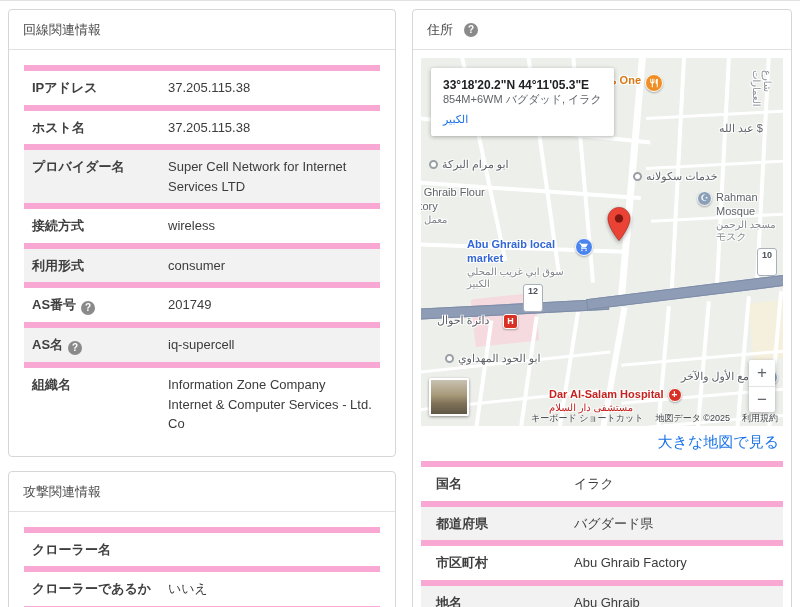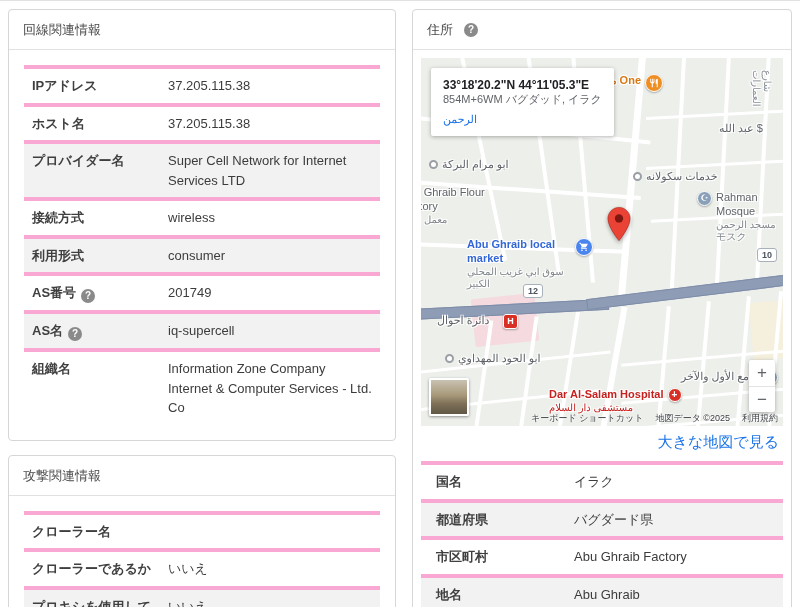--- a/index.html
+++ b/index.html
@@ -19,21 +19,21 @@
   .col-right{flex:1;min-width:0;}
   .panel{background:#fff;border:1px solid #d6d6d6;border-radius:4px;overflow:hidden;}
   .panel-header{
     padding:10px 14px;border-bottom:1px solid #e1e1e1;
     font-size:13px;color:#4a4a4a;display:flex;align-items:center;gap:6px;line-height:19px;
   }
   .panel-body{padding:15px;}
   .panel-address .panel-body{padding:8px;}
 
   table.info{width:100%;border-collapse:collapse;font-size:13px;}
-  .info td{padding:7px 8px;border-top:4px solid #f9a8d4;vertical-align:top;line-height:1.5;color:#3c3c3c;}
+  .info td{padding:7px 8px;border-top:6px solid #f9a8d4;vertical-align:top;line-height:1.5;color:#3c3c3c;}
   .info td.label{width:136px;font-weight:bold;color:#3f3f3f;}
   .info tr.shaded{background:#f2f2f2;}
   .panel-address .info td.label{width:145px;padding-left:15px;}
   .help{
     display:inline-flex;width:14px;height:14px;border-radius:50%;
     background:#8a8a8a;color:#fff;font-size:10px;font-weight:bold;
     align-items:center;justify-content:center;margin-left:5px;cursor:pointer;flex:0 0 auto;
     line-height:1;
   }
   td .help{vertical-align:-2px;display:inline-flex;}
@@ -75,21 +75,21 @@
   .icon-redcross{background:#d93025;width:14px;height:14px;color:#fff;font-size:10px;font-weight:bold;}
   .dot{width:9px;height:9px;background:#fff;border:2px solid #9aa0a6;border-radius:50%;flex:0 0 auto;margin-top:2px;}
   .h-marker{
     width:15px;height:15px;background:#d93025;border:1.5px solid #fff;border-radius:3px;
     color:#fff;font-size:9px;font-weight:bold;display:flex;align-items:center;justify-content:center;
     box-shadow:0 1px 2px rgba(0,0,0,.3);
   }
   .street-label{position:absolute;color:#8a9099;font-size:10px;transform:rotate(90deg);transform-origin:left top;z-index:5;}
   .routebadge{
     position:absolute;z-index:12;background:#fff;border:1px solid #a8b0ba;border-radius:3px;
-    font-size:9px;font-weight:bold;color:#4c545e;padding:0 4px;height:14px;line-height:12px;
+    font-size:9px;font-weight:bold;color:#4c545e;padding:0 4px;height:28px;line-height:12px;
   }
   .pin{position:absolute;z-index:20;filter:drop-shadow(0 2px 2px rgba(0,0,0,.35));}
   .zoomctl{
     position:absolute;right:8px;bottom:14px;width:26px;background:#fff;border-radius:2px;
     box-shadow:0 1px 4px rgba(0,0,0,.3);z-index:30;
   }
   .zoomctl .zbtn{height:26px;text-align:center;font-size:17px;color:#5f6368;line-height:25px;cursor:pointer;user-select:none;}
   .zoomctl .zbtn + .zbtn{border-top:1px solid #e3e3e3;}
   .svthumb{
     position:absolute;left:8px;bottom:10px;width:40px;height:38px;z-index:30;cursor:pointer;
@@ -326,21 +326,21 @@
           <div class="pin" style="left:186px;top:148px;">
             <svg width="24" height="36" viewBox="0 0 26 38">
               <path d="M13 1C6.4 1 1 6.4 1 13c0 9.6 12 24 12 24s12-14.4 12-24C25 6.4 19.6 1 13 1z" style="fill:var(--accent-red,#EA4335)" stroke="#9e1b10" stroke-width="0.6"></path>
               <circle cx="13" cy="13" r="4.5" fill="#7d1710"></circle>
             </svg>
           </div>
 
           <div class="infocard">
             <div class="coords">33°18'20.2"N 44°11'05.3"E</div>
             <div class="pluscode">854M+6WM バグダッド, イラク</div>
-            <a class="maplink">الرحمن</a>
+            <a class="maplink">الكبير</a>
           </div>
 
           <div class="svthumb"></div>
 
           <div class="zoomctl">
             <div class="zbtn">+</div>
             <div class="zbtn">−</div>
           </div>
 
           <div class="attribution">

